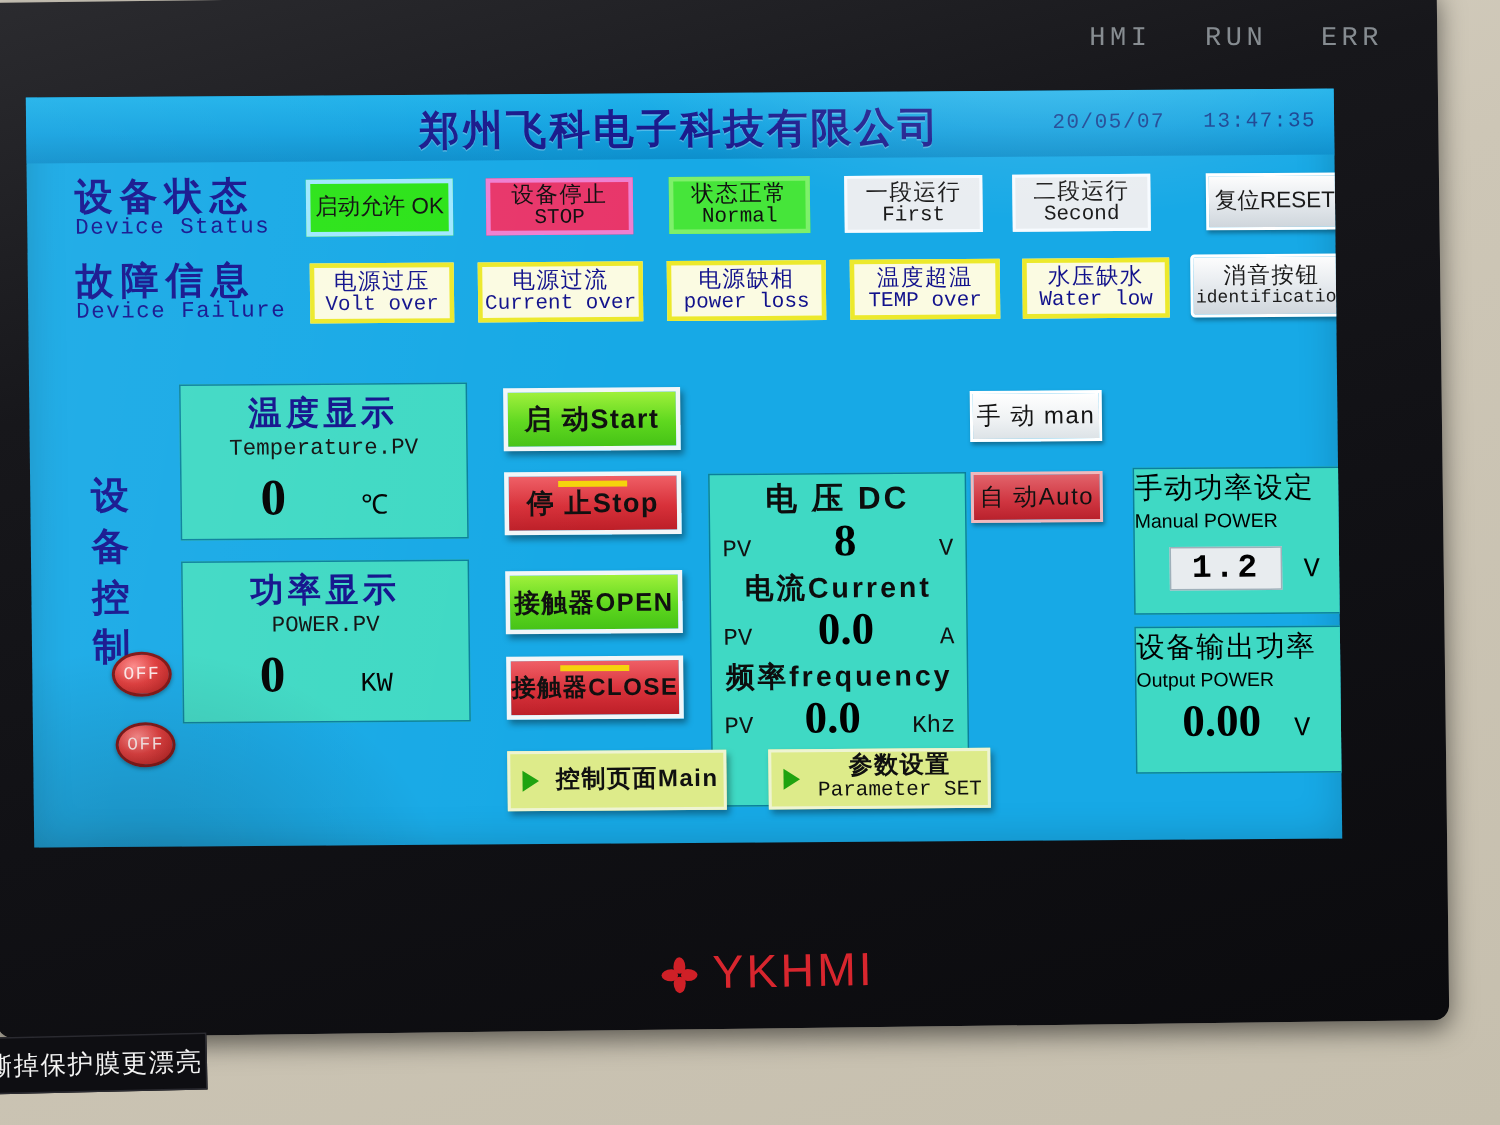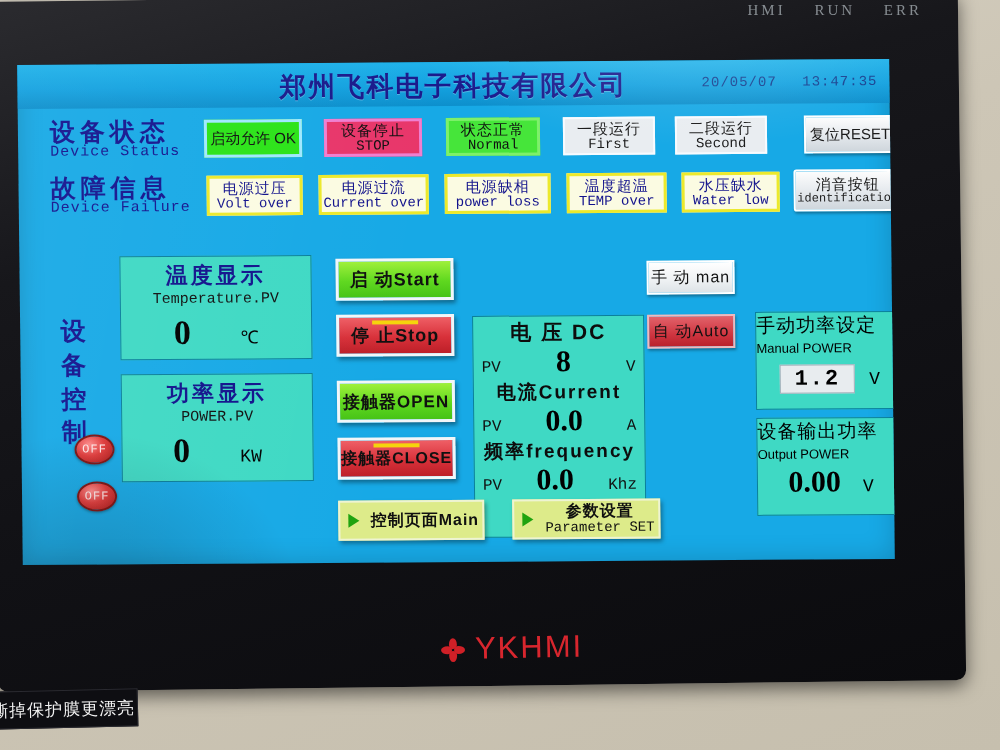--- a/index.html
+++ b/index.html
@@ -15,23 +15,23 @@
     background:linear-gradient(160deg,#d8d2c4 0%,#cdc6b6 40%,#c6bfae 100%);
   }
   #bezel{
     position:absolute;left:-6px;top:-4px;width:968px;height:690px;
     background:linear-gradient(165deg,#2b2b2f 0%,#17171b 30%,#111115 60%,#0b0b0e 100%);
     border-radius:10px;
     transform:rotate(-0.7deg);
     box-shadow:0 6px 18px rgba(0,0,0,.55);
   }
   #bezel-top-labels{
-    position:absolute;right:78px;top:2px;
-    color:#9aa1a6;font-size:15px;letter-spacing:3px;
-    font-family:Liberation Serif, serif;
+    position:absolute;right:78px;top:16px;
+    color:#9aa1a6;font-size:18px;letter-spacing:3px;
+    font-family:Liberation Mono, monospace;
     opacity:.85;
   }
   #bezel-top-labels span{margin-left:22px;}
   #brand{
     position:absolute;left:440px;top:630px;
     display:flex;align-items:center;gap:9px;
     transform:rotate(-1.1deg);
   }
   #brand .mark{
     width:26px;height:26px;position:relative;

